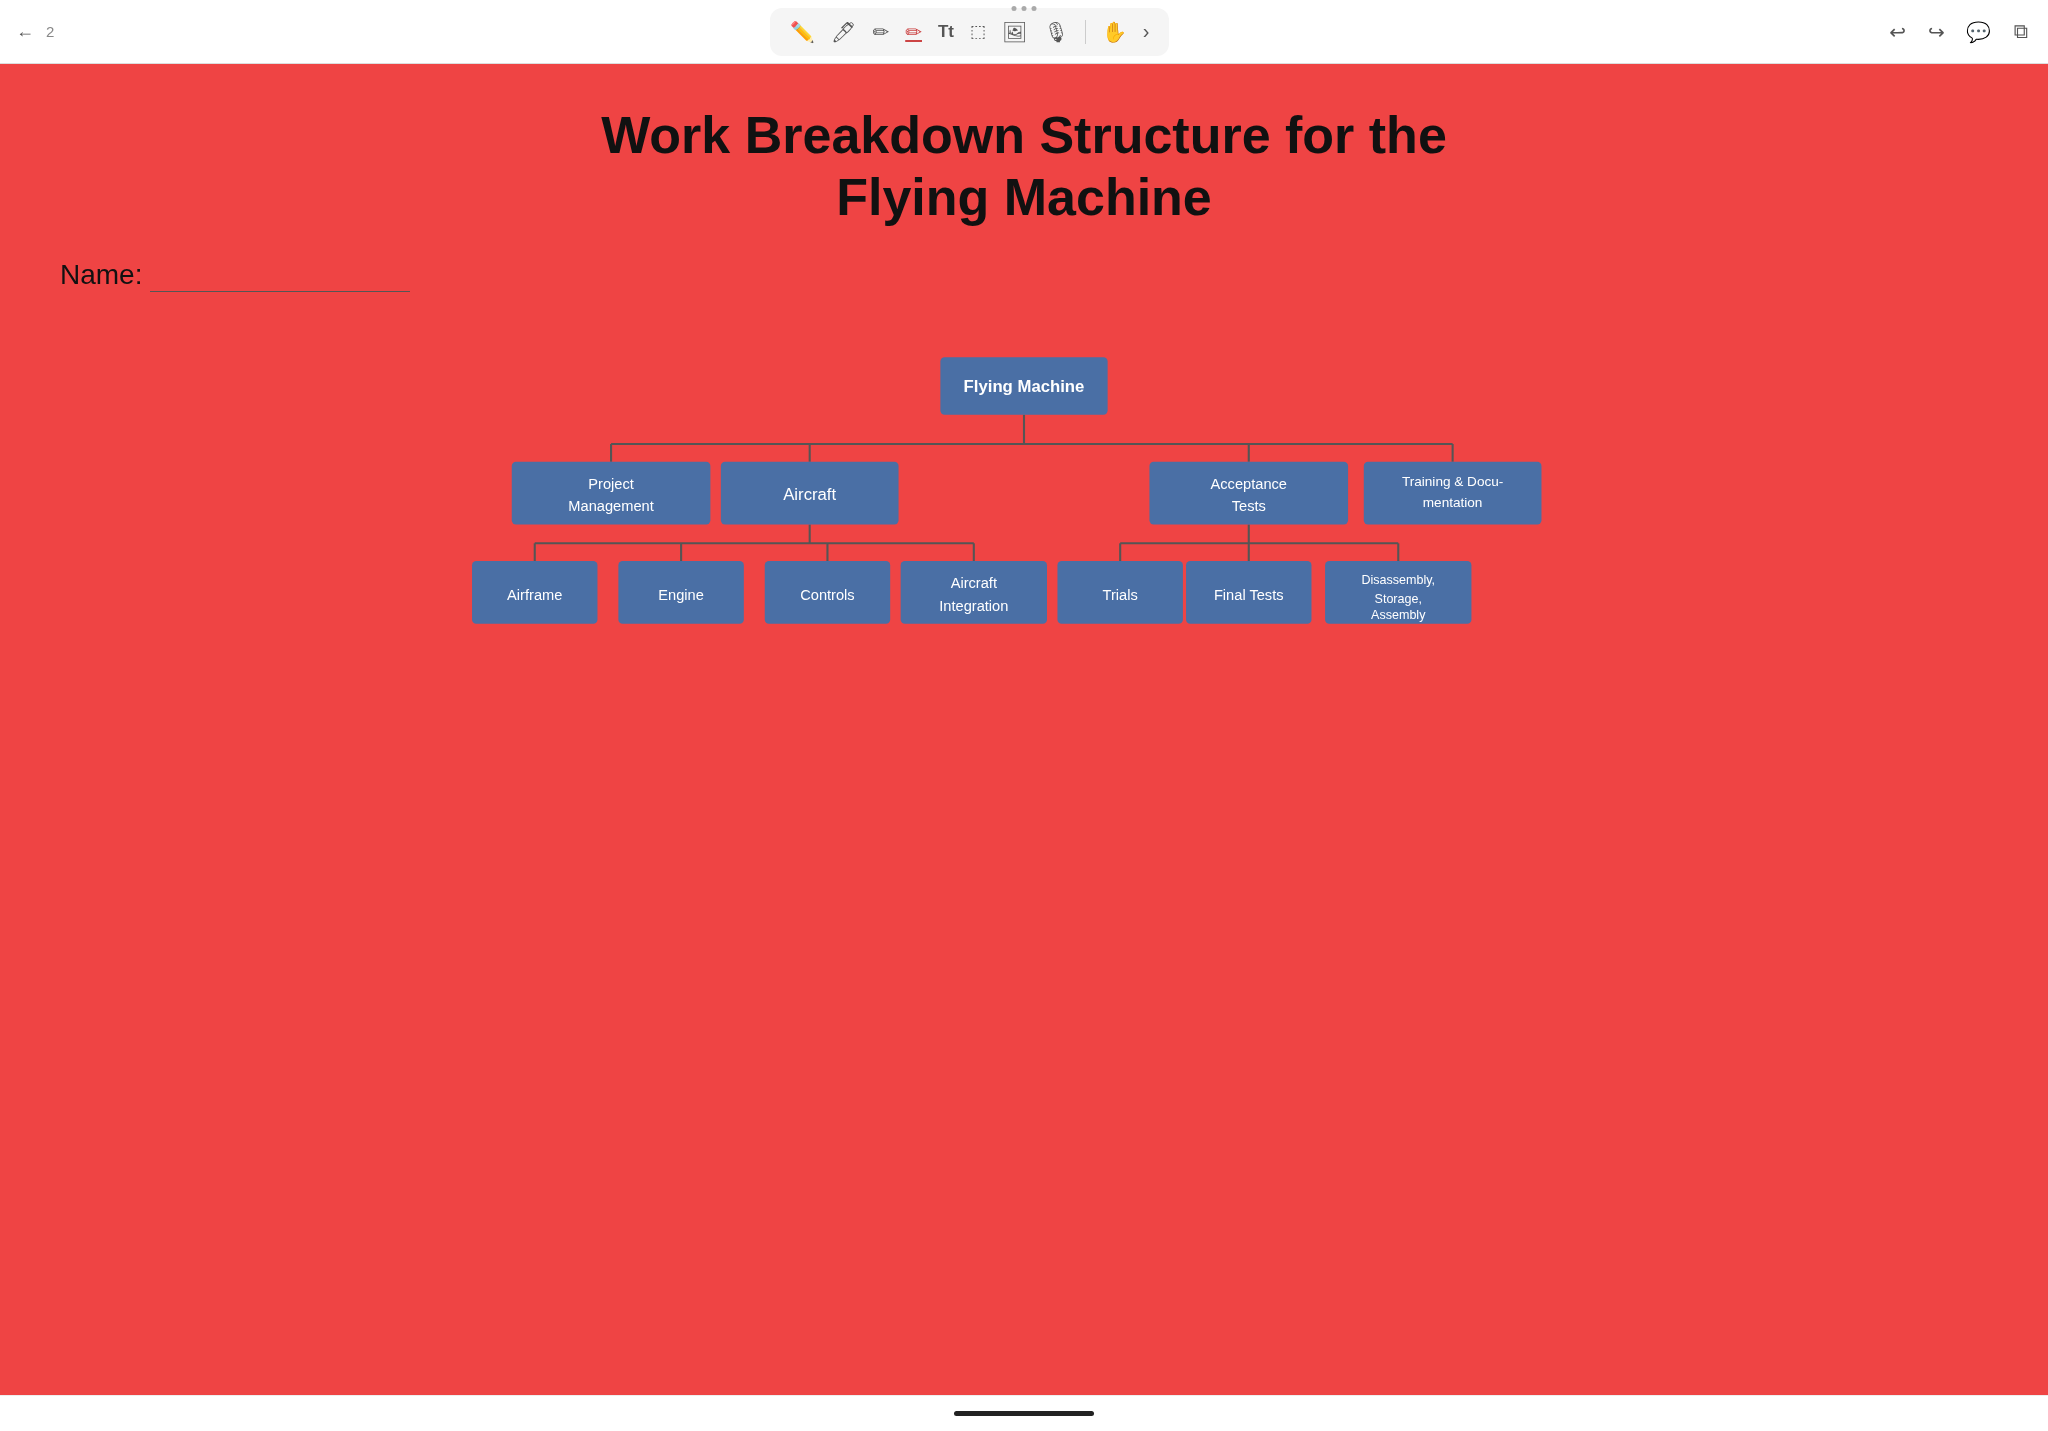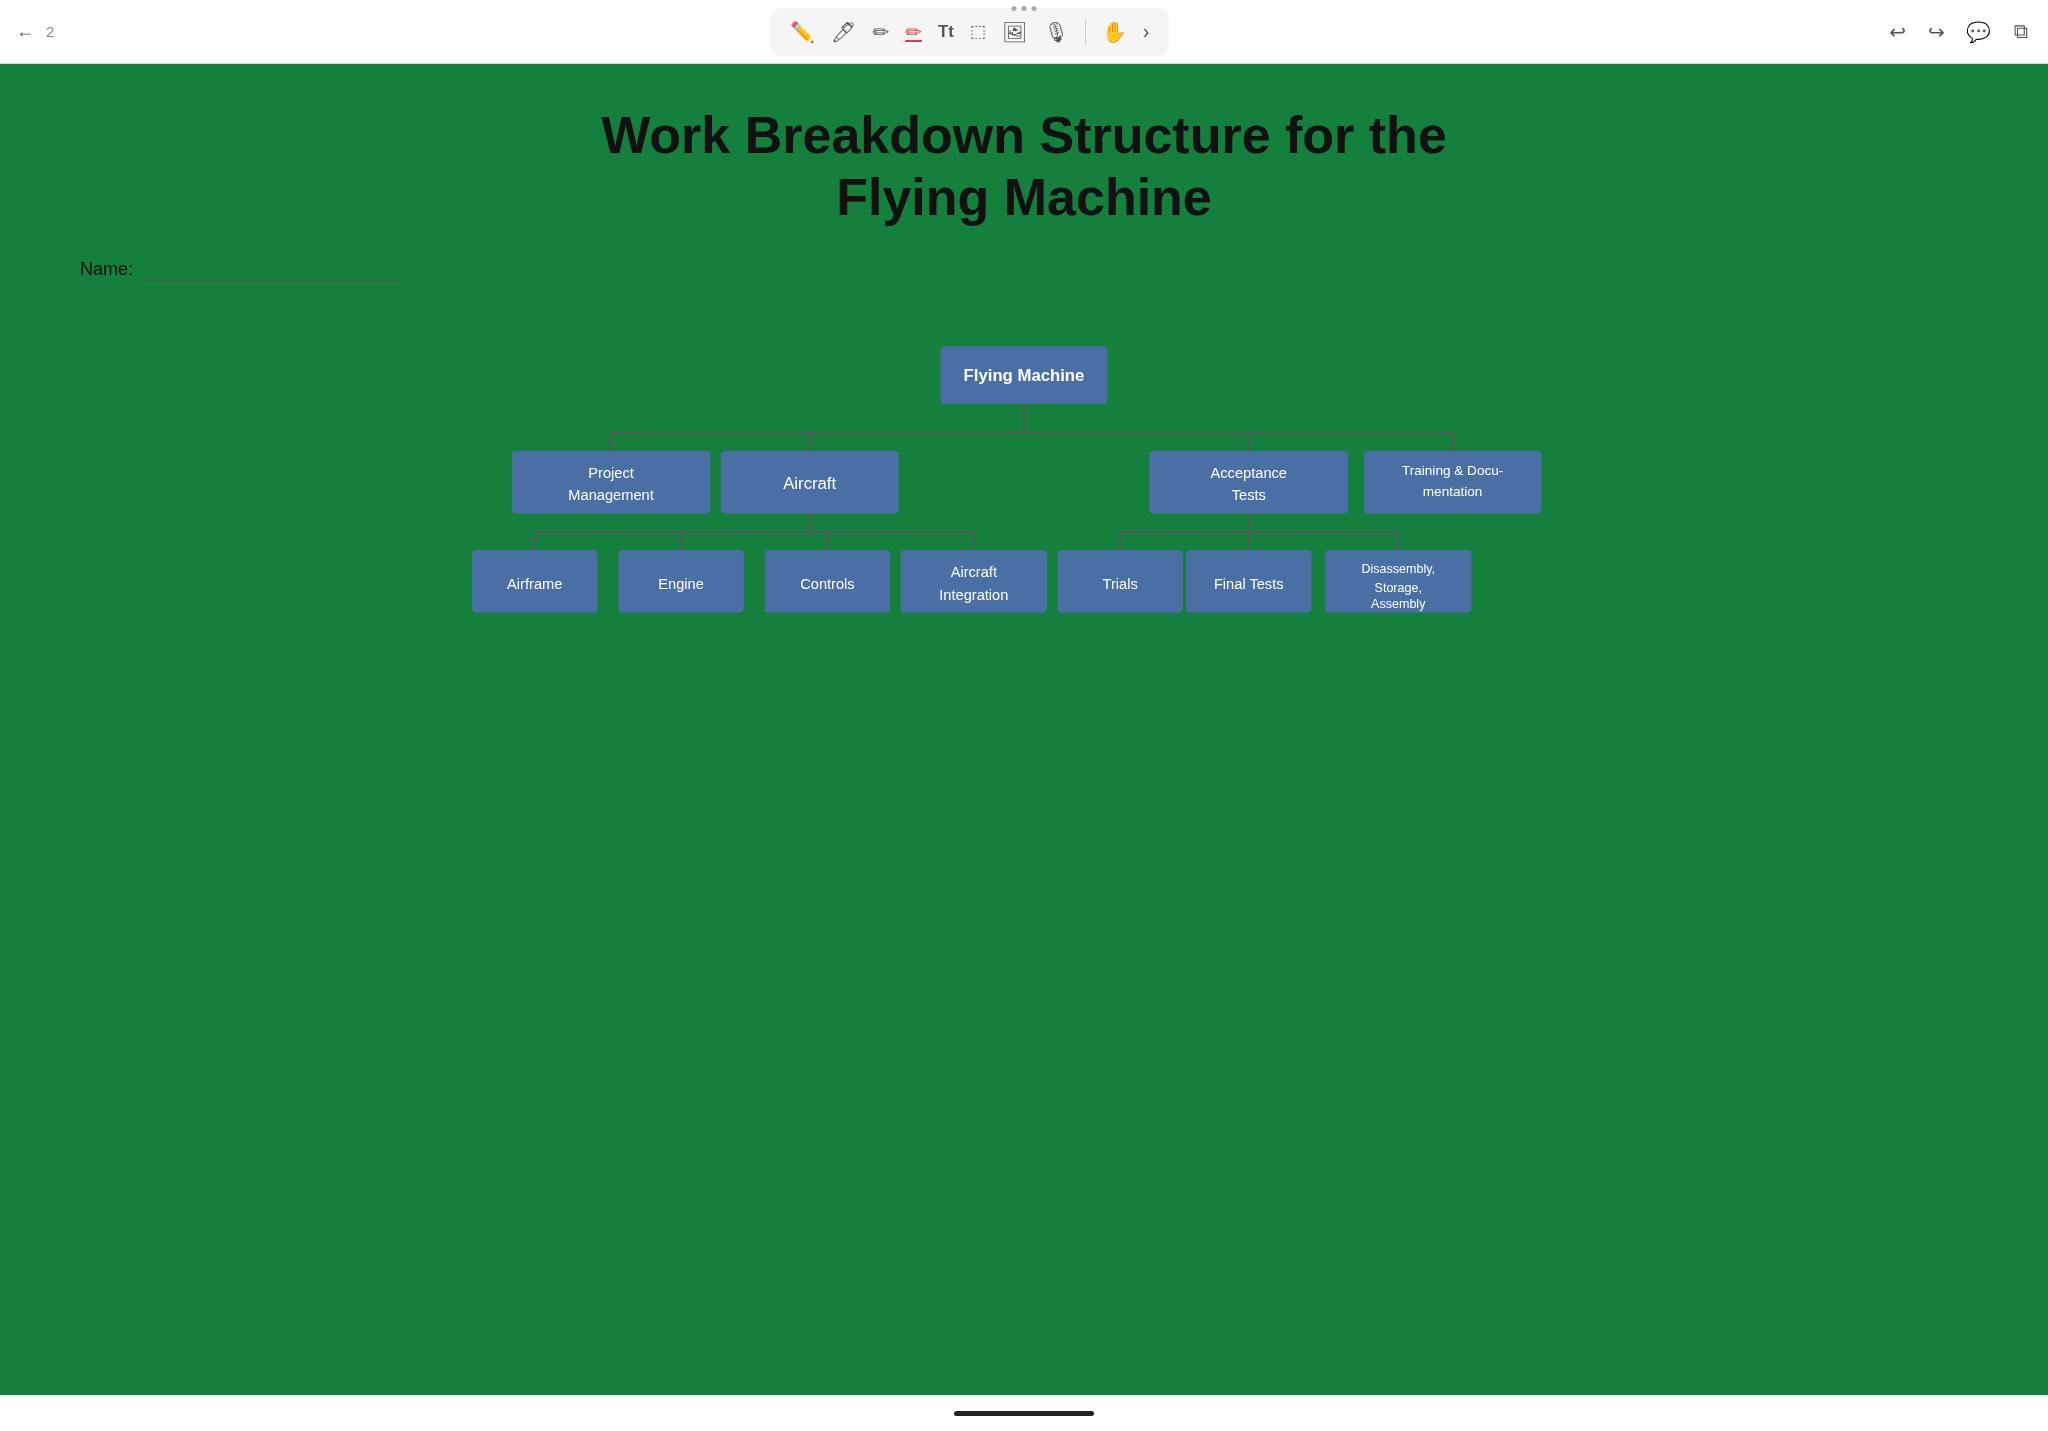--- a/index.html
+++ b/index.html
@@ -68,21 +68,21 @@
     }
     .back-btn {
       display: flex; align-items: center; gap: 4px;
       font-size: 18px; color: #555; cursor: pointer;
     }
     .page-num { font-size: 15px; color: #888; font-weight: 500; }
 
     
     .canvas-area {
       flex: 1;
-      background: #15803d;
+      background: #ef4444;
       display: flex;
       flex-direction: column;
       align-items: center;
       overflow: auto;
       padding: 40px 60px 60px;
     }
 
     
     .page-title {
       font-size: 52px;
@@ -90,24 +90,23 @@
       text-align: center;
       line-height: 1.2;
       margin-bottom: 30px;
       color: #111;
       max-width: 900px;
     }
 
     
     .name-field {
       align-self: flex-start;
-      font-size: 18px;
+      font-size: 28px;
       color: #111;
       margin-bottom: 60px;
-      margin-left: 20px;
       display: flex;
       align-items: baseline;
       gap: 8px;
     }
     .name-line {
       display: inline-block;
       width: 260px;
       border-bottom: 1.5px solid #555;
     }
 

